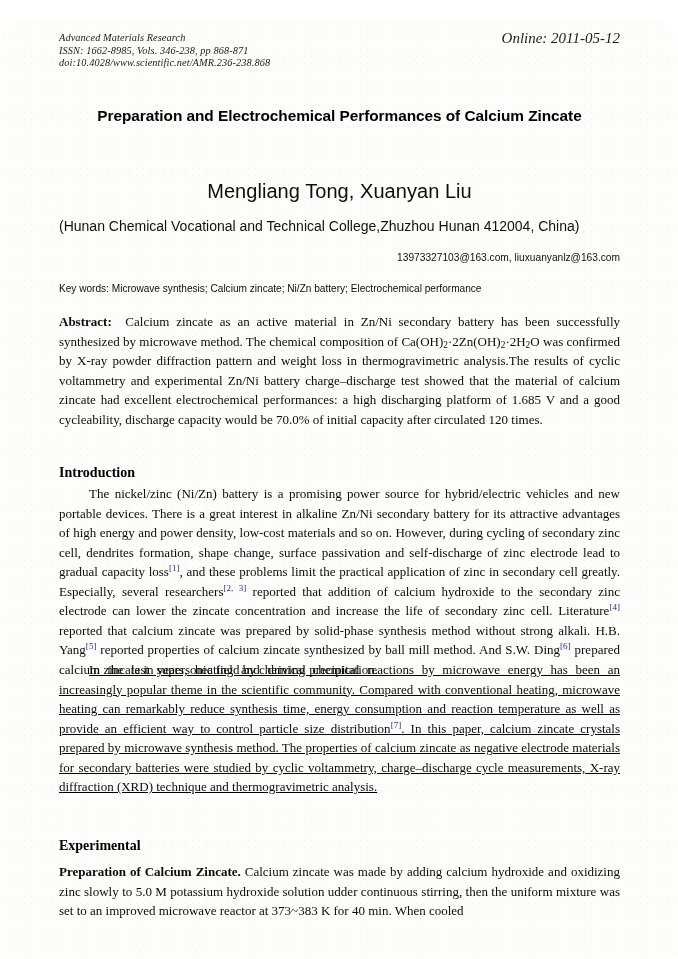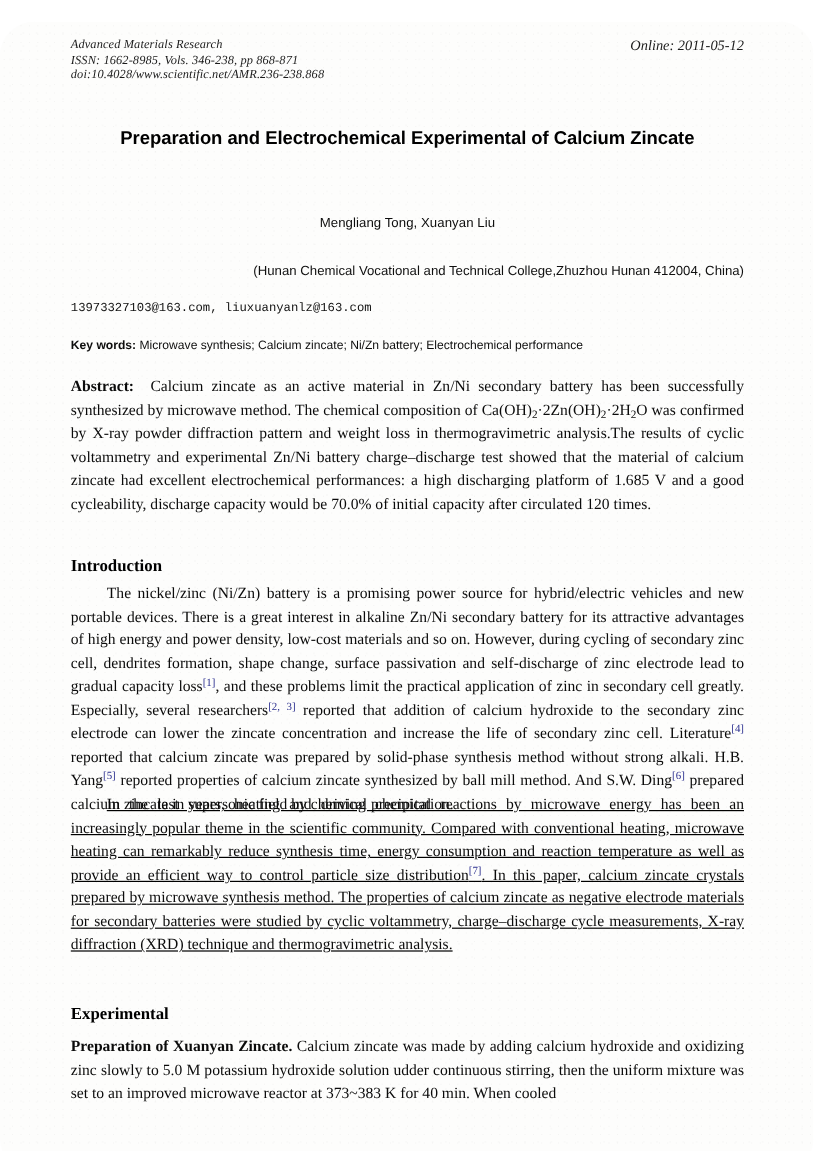--- a/index.html
+++ b/index.html
@@ -42,21 +42,21 @@
     line-height: 12.6px;
     color: #1b1b1b;
     letter-spacing: .1px;
   }
   .hdr-right {
     position: absolute;
     right: 0;
     top: 0;
     font-family: "Liberation Serif", serif;
     font-style: italic;
-    font-size: 12px;
+    font-size: 15px;
     line-height: 12.6px;
     color: #1b1b1b;
   }
 
   
   #title { top: 88px; }
   .title-line {
     font-family: "Liberation Sans", sans-serif;
     font-weight: bold;
     font-size: 15.4px;
@@ -64,51 +64,51 @@
     text-align: center;
     color: #000;
     letter-spacing: -0.05px;
   }
   .title-line.second { margin-top: 22px; }
 
   
   #authors { top: 162px; }
   .authors {
     font-family: "Liberation Sans", sans-serif;
-    font-size: 11px;
+    font-size: 20px;
     text-align: center;
     color: #0d0d0d;
     letter-spacing: .05px;
   }
 
   #affil { top: 201px; }
   .affil {
     font-family: "Liberation Sans", sans-serif;
-    font-size: 11px;
-    text-align: right;
+    font-size: 14px;
+    text-align: left;
     color: #101010;
     line-height: 15px;
   }
   .emails {
-    font-family: Liberation Mono, monospace;
+    font-family: Liberation Sans, sans-serif;
     font-size: 10.2px;
-    text-align: left;
+    text-align: right;
     color: #101010;
     margin-top: 18px;
   }
 
   
   #keywords { top: 264px; }
   .kw {
     font-family: "Liberation Sans", sans-serif;
     font-size: 10.1px;
     color: #0d0d0d;
     line-height: 14px;
   }
-  .kw b { font-weight: bold; }
+  .kw b { font-weight: normal; }
 
   
   #abstract { top: 294px; }
   .body {
     font-family: "Liberation Serif", serif;
     font-size: 13px;
     line-height: 19.55px;
     color: #0b0b0b;
     text-align: justify;
     text-justify: inter-word;
@@ -148,21 +148,21 @@
       <div class="hdr-left">
         <div>Advanced Materials Research</div>
         <div>ISSN: 1662-8985, Vols. 346-238, pp 868-871</div>
         <div>doi:10.4028/www.scientific.net/AMR.236-238.868</div>
       </div>
       <div class="hdr-right">Online: 2011-05-12</div>
     </div>
   </div>
 
   <div class="col" id="title">
-    <div class="title-line">Preparation and Electrochemical Experimental of Calcium Zincate</div>
+    <div class="title-line">Preparation and Electrochemical Performances of Calcium Zincate</div>
   </div>
 
   <div class="col" id="authors">
     <div class="authors">Mengliang Tong, Xuanyan Liu</div>
   </div>
 
   <div class="col" id="affil">
     <div class="affil">(Hunan Chemical Vocational and Technical College,Zhuzhou Hunan 412004, China)</div>
     <div class="emails">13973327103@163.com, liuxuanyanlz@163.com</div>
   </div>
@@ -187,16 +187,16 @@
 
   <div class="col" id="introP2">
     <div class="body indent"><span>In the last years, heating and driving chemical reactions by microwave energy has been an increasingly popular theme in the scientific community. Compared with conventional heating, microwave heating can remarkably reduce synthesis time, energy consumption and reaction temperature as well as provide an efficient way to control particle size distribution</span><span class="cite">[7]</span><span>. In this paper, calcium zincate crystals prepared by microwave synthesis method. The properties of calcium zincate as negative electrode materials for secondary batteries were studied by cyclic voltammetry, charge–discharge cycle measurements, X-ray diffraction (XRD) technique and thermogravimetric analysis.</span></div>
   </div>
 
   <div class="col" id="expHead">
     <div class="heading">Experimental</div>
   </div>
 
   <div class="col" id="expP1">
-    <div class="body"><b>Preparation of Xuanyan Zincate.</b><span> Calcium zincate was made by adding calcium hydroxide and oxidizing zinc slowly to 5.0 M potassium hydroxide solution udder continuous stirring, then the uniform mixture was set to an improved microwave reactor at 373~383 K for 40 min. When cooled</span></div>
+    <div class="body"><b>Preparation of Calcium Zincate.</b><span> Calcium zincate was made by adding calcium hydroxide and oxidizing zinc slowly to 5.0 M potassium hydroxide solution udder continuous stirring, then the uniform mixture was set to an improved microwave reactor at 373~383 K for 40 min. When cooled</span></div>
   </div>
 
 </div>
 
 </body></html>

